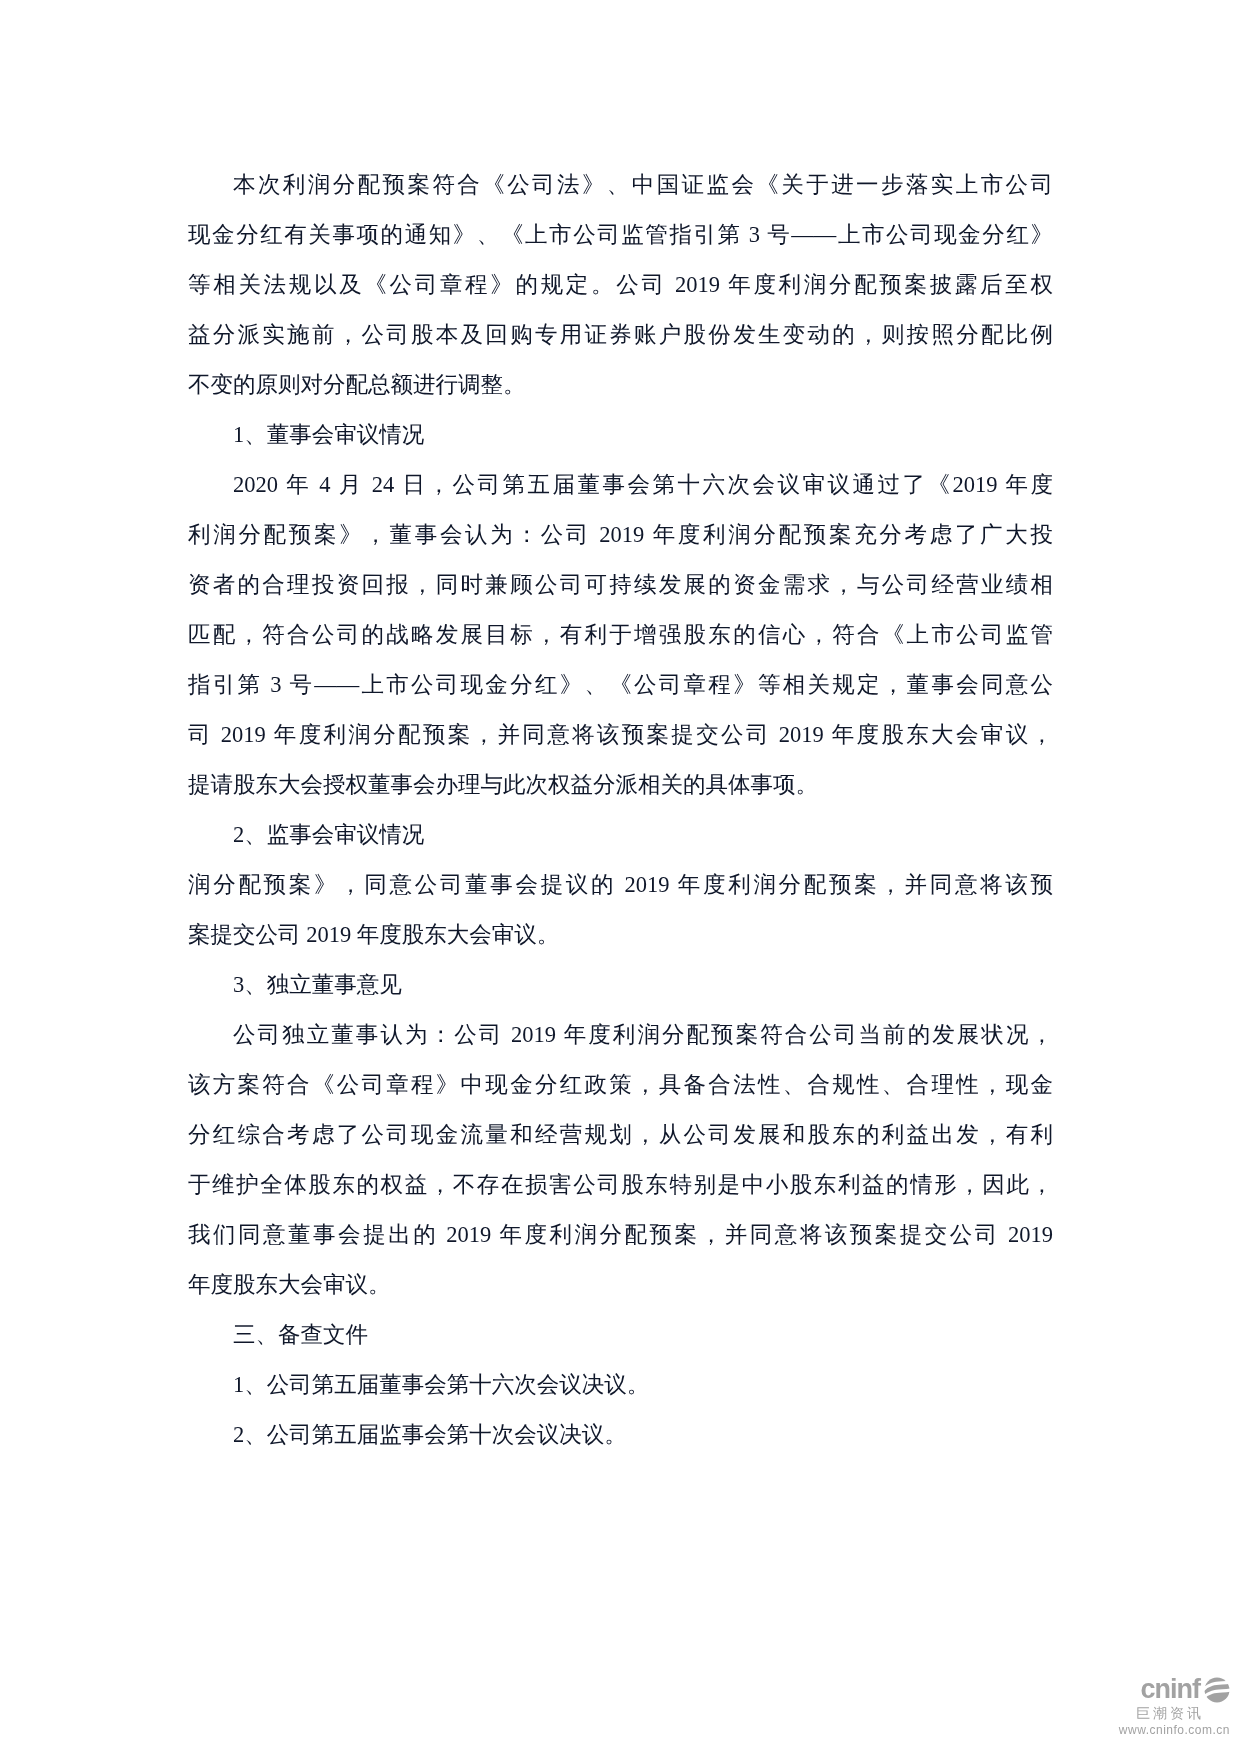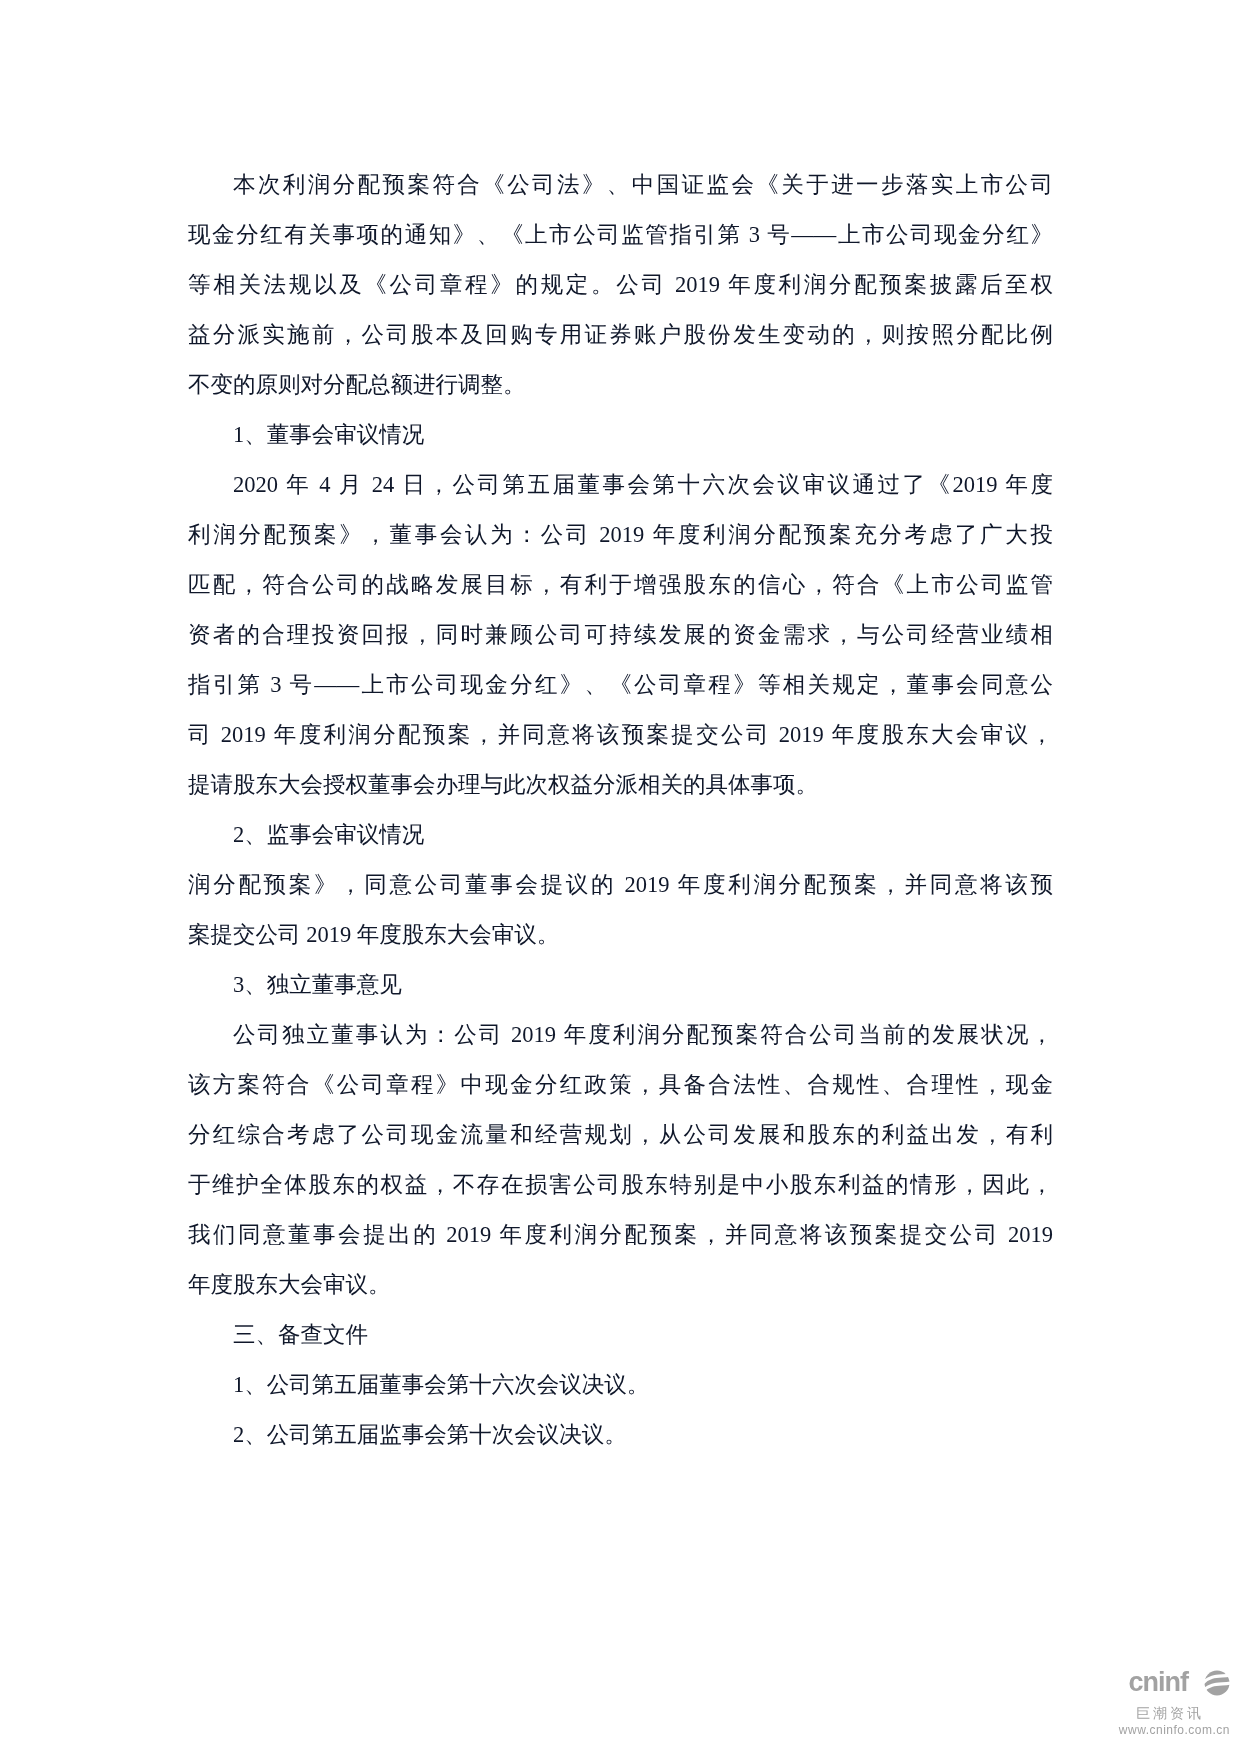--- a/index.html
+++ b/index.html
@@ -47,54 +47,54 @@
     bottom: 18px;
     text-align: right;
     color: #a2a2a2;
     font-family: "Liberation Sans", "DejaVu Sans", sans-serif;
     line-height: 1;
   }
   .cninfo .row1 {
     display: flex;
     align-items: center;
     justify-content: flex-end;
-    gap: 16px;
+    gap: 4px;
   }
   .cninfo .wordmark {
     font-weight: bold;
     font-size: 27px;
     letter-spacing: -1px;
   }
   .cninfo .globe { width: 26px; height: 26px; display: inline-block; }
   .cninfo .cn {
     font-size: 14px;
     letter-spacing: 3px;
-    margin-top: 10px;
+    margin-top: 3px;
     margin-right: 26px;
   }
   .cninfo .url {
     font-size: 12px;
     margin-top: 4px;
     letter-spacing: 0.5px;
   }
 </style>
 </head>
 <body>
 
 <div class="doc">
   <div class="ln first">本次利润分配预案符合《公司法》、中国证监会《关于进一步落实上市公司</div>
   <div class="ln">现金分红有关事项的通知》、《上市公司监管指引第 3 号——上市公司现金分红》</div>
   <div class="ln">等相关法规以及《公司章程》的规定。公司 2019 年度利润分配预案披露后至权</div>
   <div class="ln">益分派实施前，公司股本及回购专用证券账户股份发生变动的，则按照分配比例</div>
   <div class="ln end">不变的原则对分配总额进行调整。</div>
   <div class="ln head">1、董事会审议情况</div>
   <div class="ln first">2020 年 4 月 24 日，公司第五届董事会第十六次会议审议通过了《2019 年度</div>
   <div class="ln">利润分配预案》，董事会认为：公司 2019 年度利润分配预案充分考虑了广大投</div>
+  <div class="ln">资者的合理投资回报，同时兼顾公司可持续发展的资金需求，与公司经营业绩相</div>
   <div class="ln">匹配，符合公司的战略发展目标，有利于增强股东的信心，符合《上市公司监管</div>
-  <div class="ln">资者的合理投资回报，同时兼顾公司可持续发展的资金需求，与公司经营业绩相</div>
   <div class="ln">指引第 3 号——上市公司现金分红》、《公司章程》等相关规定，董事会同意公</div>
   <div class="ln">司 2019 年度利润分配预案，并同意将该预案提交公司 2019 年度股东大会审议，</div>
   <div class="ln end">提请股东大会授权董事会办理与此次权益分派相关的具体事项。</div>
   <div class="ln head">2、监事会审议情况</div>
   <div class="ln">润分配预案》，同意公司董事会提议的 2019 年度利润分配预案，并同意将该预</div>
   <div class="ln end">案提交公司 2019 年度股东大会审议。</div>
   <div class="ln head">3、独立董事意见</div>
   <div class="ln first">公司独立董事认为：公司 2019 年度利润分配预案符合公司当前的发展状况，</div>
   <div class="ln">该方案符合《公司章程》中现金分红政策，具备合法性、合规性、合理性，现金</div>
   <div class="ln">分红综合考虑了公司现金流量和经营规划，从公司发展和股东的利益出发，有利</div>

